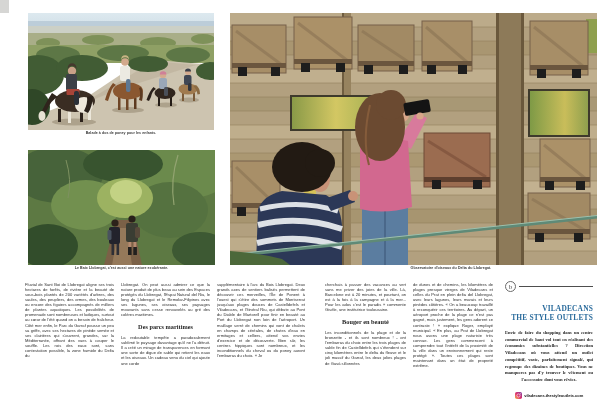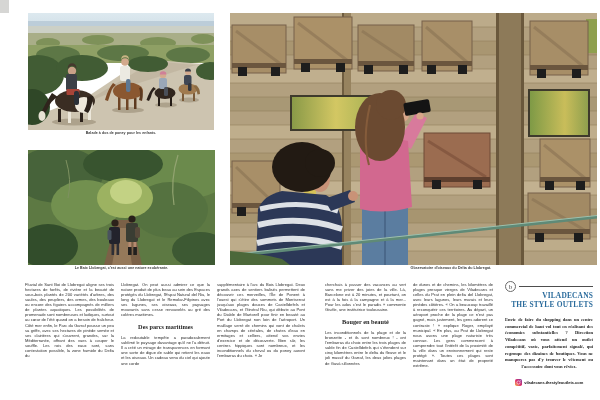--- a/index.html
+++ b/index.html
@@ -15,21 +15,21 @@
          font-size:4.1px; line-height:1.24; color:#2d2d2d; }
   .bt { text-align:justify; }
   .section-heading { font-family:"Liberation Serif", serif; font-size:6.3px; font-weight:bold;
                      text-align:center; color:#1f1f1f; margin:6px 0 4px; }
   .sidebar { position:absolute; left:505px; top:281px; width:88px; }
   .sidebar-top { display:flex; align-items:center; gap:3px; }
   .badge { width:11px; height:11px; border:0.9px solid #6b6b6b; border-radius:50%;
            font-family:"Liberation Serif", serif; font-size:7px; color:#555;
            display:flex; align-items:center; justify-content:center; flex:0 0 auto; }
   .rule { flex:1; height:1px; background:#4e4e4e; }
-  .sb-title { text-align:right; font-family:"Liberation Serif", serif;
+  .sb-title { margin-top:13px; text-align:right; font-family:"Liberation Serif", serif;
               font-weight:bold; font-size:7.4px; line-height:1.2; color:#2a6b9c; letter-spacing:.2px; }
   .sb-body { margin-top:7px; font-family:"Liberation Serif", serif; font-weight:bold;
              font-size:4.5px; line-height:1.5; color:#1d1d1d; text-align:justify; text-align-last:center; }
   .sb-foot { margin-top:8px; display:flex; align-items:center; justify-content:center; gap:2.5px; }
   .insta { width:7px; height:7px; flex:0 0 auto; }
   .sb-url { font-size:4px; font-weight:bold; color:#161616; }
 </style>
 </head>
 <body>
 

